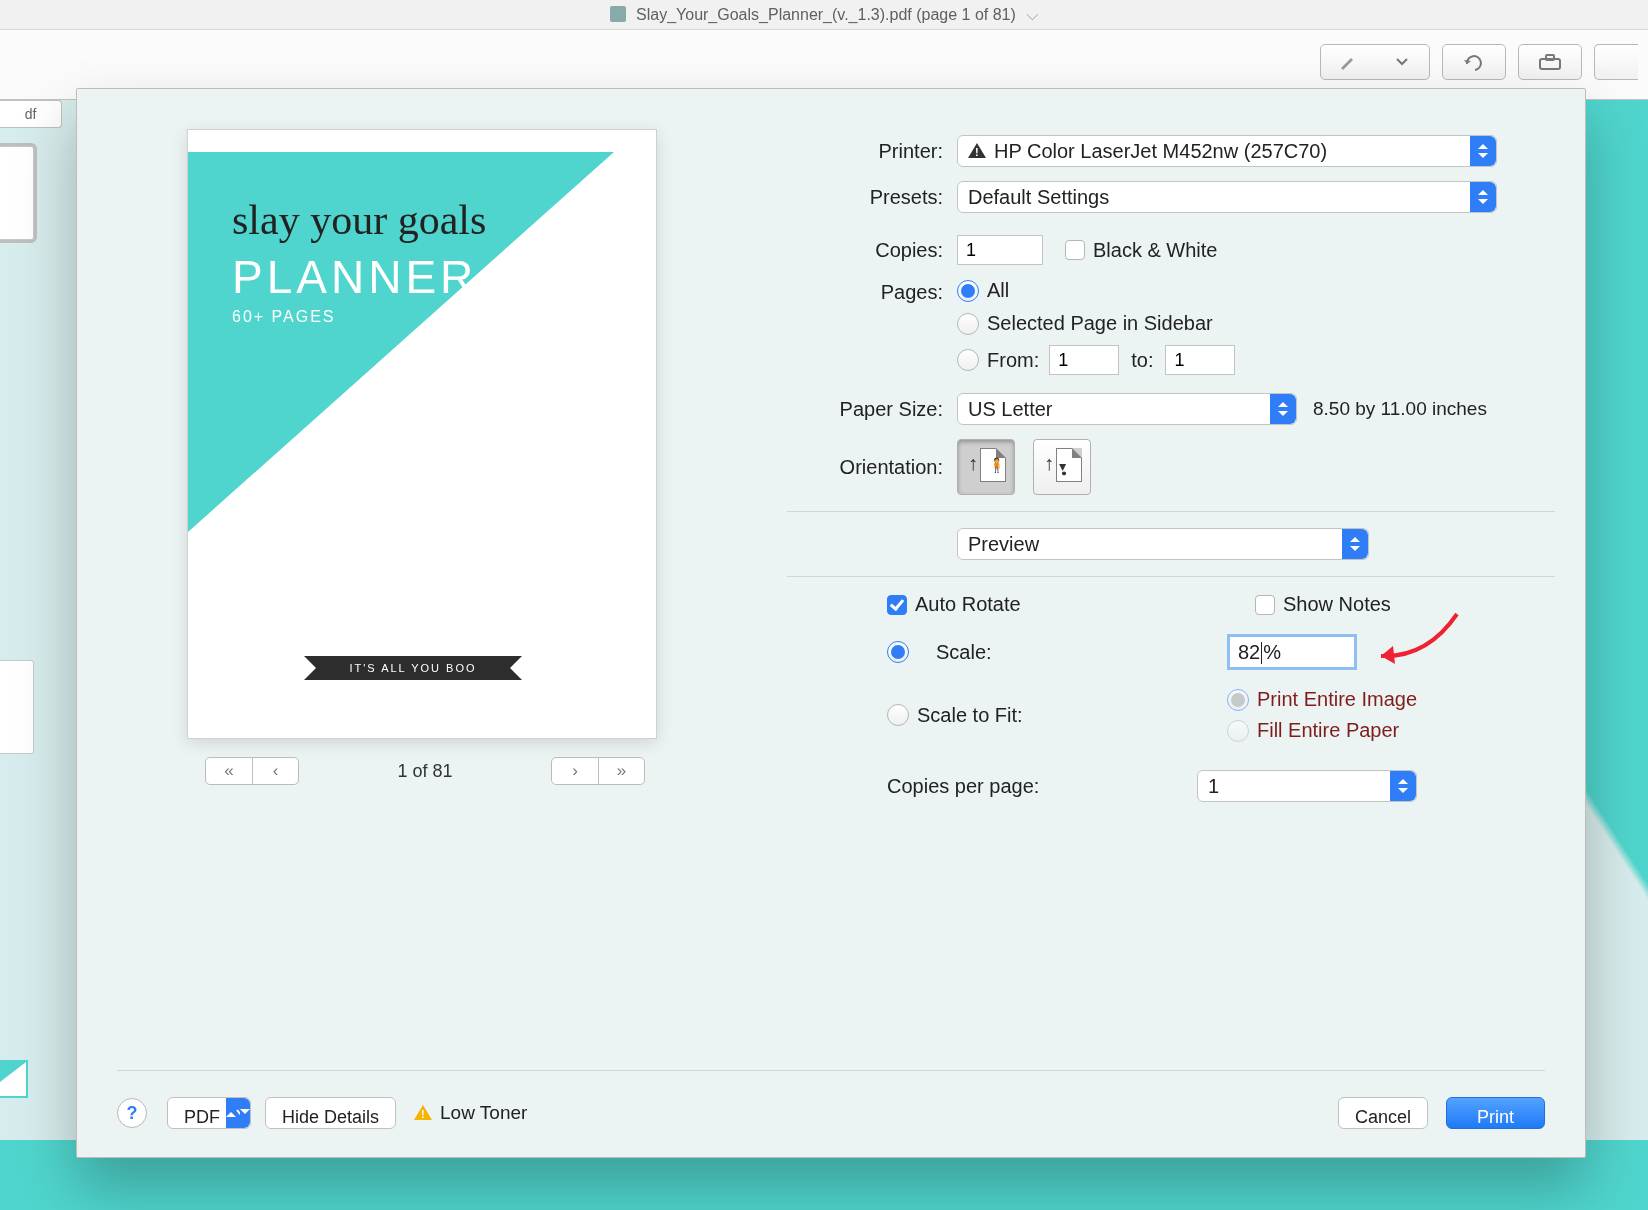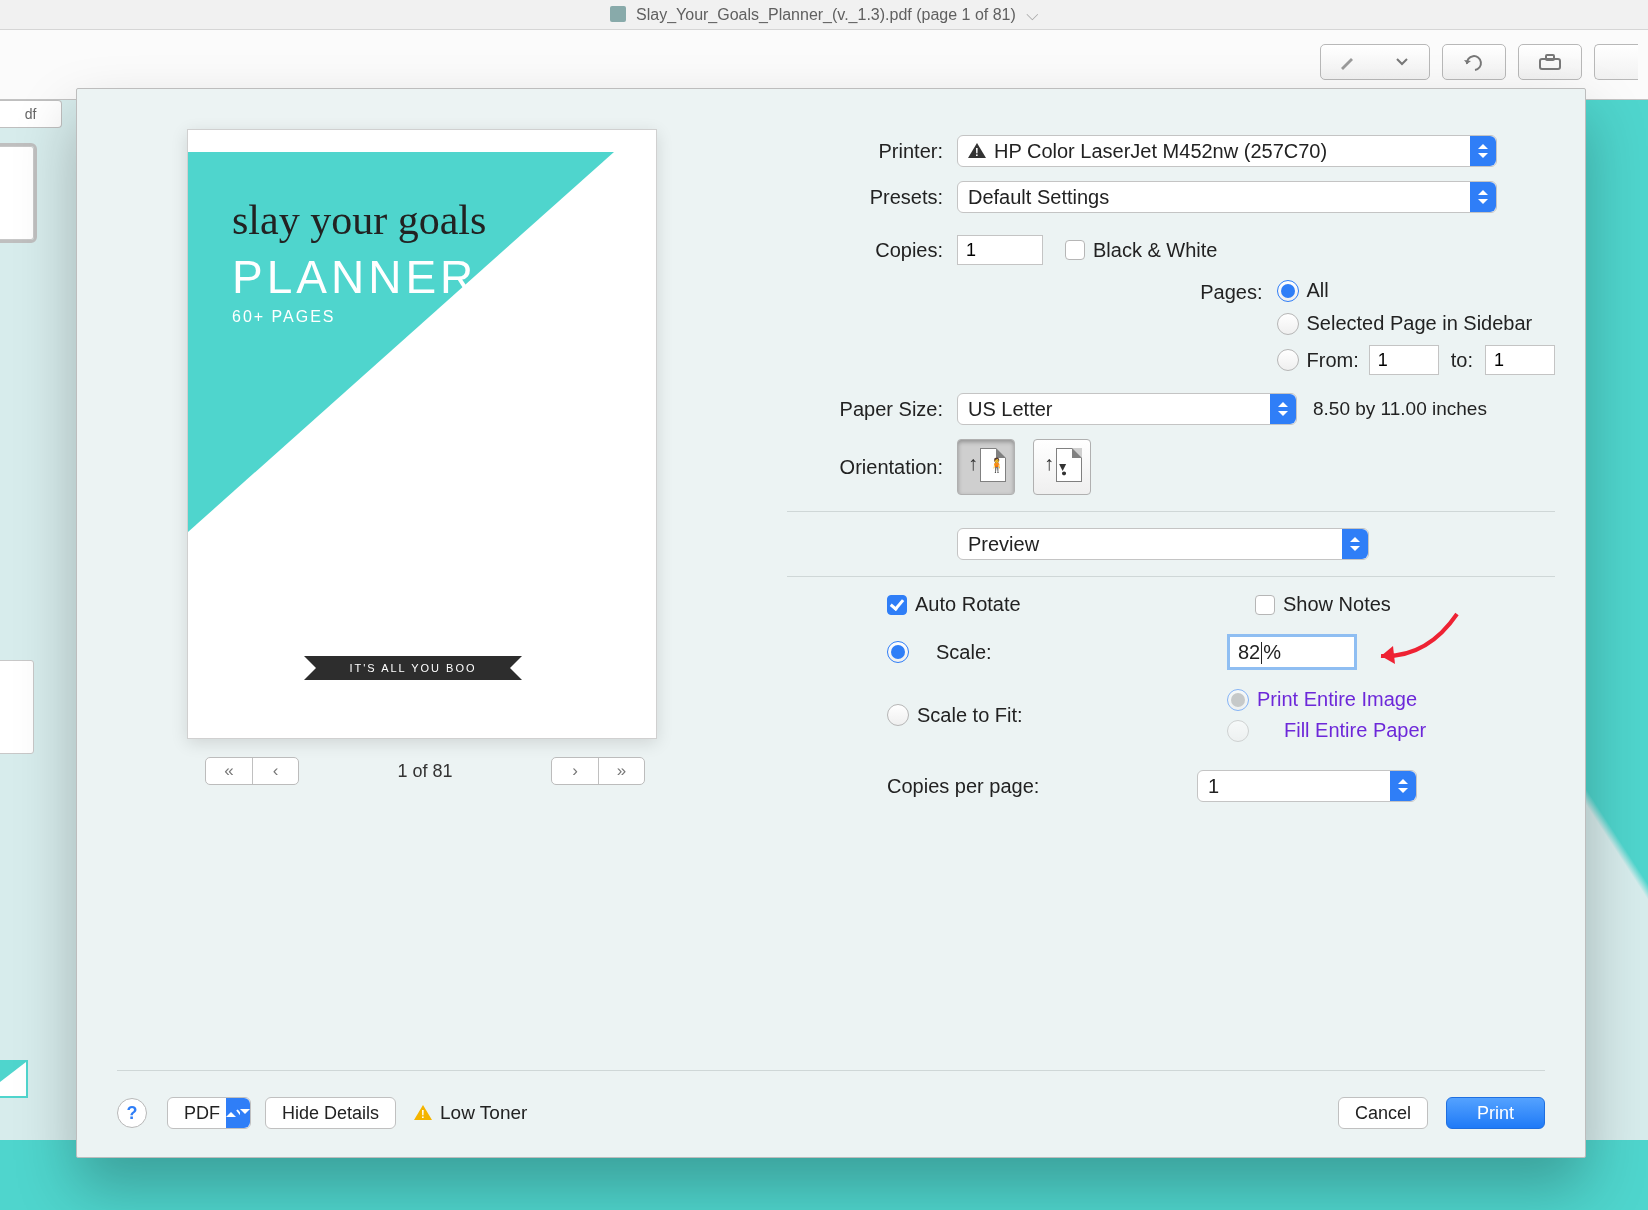--- a/index.html
+++ b/index.html
@@ -98,24 +98,24 @@
   .obtn{width:58px; height:56px; border:1px solid #b0b0b0; background:linear-gradient(#fff,#efefef); border-radius:4px; position:relative;}
   .obtn.sel{background:#cfcfcf; box-shadow:inset 0 2px 4px rgba(0,0,0,.3);}
   .obtn .page{position:absolute; right:8px; top:8px; width:26px; height:34px; background:#fff; border:1px solid #808080;}
   .obtn .page::before{content:""; position:absolute; right:-1px; top:-1px; border:5px solid #cfcfcf; border-left-color:#808080; border-bottom-color:#808080;}
   .obtn .glyph{position:absolute; right:14px; top:22px; font-size:14px; color:#333;}
   .obtn .uparr{position:absolute; left:10px; top:12px; font-size:20px; color:#333;}
   .twousec{display:grid; grid-template-columns:320px 320px; row-gap:18px; column-gap:20px;}
   .scalebox{width:130px; height:36px; border:3px solid #8fbef2; background:#fff; display:flex; align-items:center; padding:0 8px; font-size:20px;}
   .scalebox .cursor{display:inline-block; width:1px; height:22px; background:#222; margin:0 1px; position:relative; top:1px;}
   .redarr{position:absolute; width:100px; height:70px; pointer-events:none;}
-  .dimtxt{color:#6d28d9;}
+  .dimtxt{color:#7f1d1d;}
   .footer{position:absolute; left:40px; right:40px; bottom:28px; border-top:1px solid #cfd7d7; padding-top:26px; display:flex; align-items:center;}
   .helpbtn{width:30px; height:30px; border:1px solid #b8b8b8; border-radius:50%; background:#fff; color:#2f7ef7; font-weight:bold; font-size:18px; text-align:center; line-height:28px; margin-right:20px;}
-  .btn{height:32px; padding:0 16px; border:1px solid #c0c0c0; border-radius:6px; background:#fff; font-size:18px; display:flex; align-items:center;}
+  .btn{height:32px; padding:0 16px; border:1px solid #c0c0c0; border-radius:6px; background:#fff; font-size:18px; display:flex; align-items:flex-end;}
   .btn.blue{background:linear-gradient(#54a2ff,#1f7af7); color:#fff; border-color:#1f6fe0; padding:0 30px;}
   .pdfdrop{position:relative; padding-right:30px;}
   .pdfdrop .arrbtn{position:absolute; right:0; top:0; bottom:0; width:24px; background:#2f7ef7; border-top-right-radius:6px; border-bottom-right-radius:6px;}
   .yw{display:inline-block; width:0; height:0; border:9px solid transparent; border-bottom:15px solid #f4b400; position:relative; top:-5px; margin:0 8px 0 18px;}
   .yw::after{content:"!"; position:absolute; left:-2px; top:3px; color:#fff; font-size:11px; font-weight:bold;}
   .spacer{flex:1;}
 </style>
 </head>
 <body>
 
@@ -203,21 +203,21 @@
     </div>
 
     <div class="row" style="margin-top:22px;">
       <div class="lbl">Copies:</div>
       <input class="textin" style="width: 86px;" value="1">
       <div style="width:22px"></div>
       <div class="chk"></div>
       <span style="font-size:20px;">Black &amp; White</span>
     </div>
 
-    <div class="row" style="align-items:flex-start;justify-content:flex-end;">
+    <div class="row" style="align-items:flex-start;">
       <div class="lbl" style="padding-top:2px">Pages:</div>
       <div>
         <div class="row" style="margin-bottom:10px;">
           <div class="rad on"></div>
           <span style="font-size:20px;">All</span>
         </div>
         <div class="row" style="margin-bottom:10px;">
           <div class="rad"></div>
           <span style="font-size:20px;">Selected Page in Sidebar</span>
         </div>
@@ -301,21 +301,21 @@
           <div class="rad"></div>
           <span style="font-size:20px;">Scale to Fit:</span>
         </div>
         <div>
           <div class="row" style="margin:0 0 8px 0;">
             <div class="rad dis on"></div>
             <span class="dimtxt" style="font-size:20px;">Print Entire Image</span>
           </div>
           <div class="row" style="margin:0;">
             <div class="rad dis"></div>
-            <span class="dimtxt" style="font-size:20px;margin-left:27px;">Fill Entire Paper</span>
+            <span class="dimtxt" style="font-size:20px;">Fill Entire Paper</span>
           </div>
         </div>
       </div>
 
       <div class="row" style="margin-top:28px;">
         <span style="font-size:20px; width:310px;">Copies per page:</span>
         <div class="select" style="width:220px">
           <span style="font-size:20px;">1</span>
           <div class="arrbtn"></div>
         </div>

